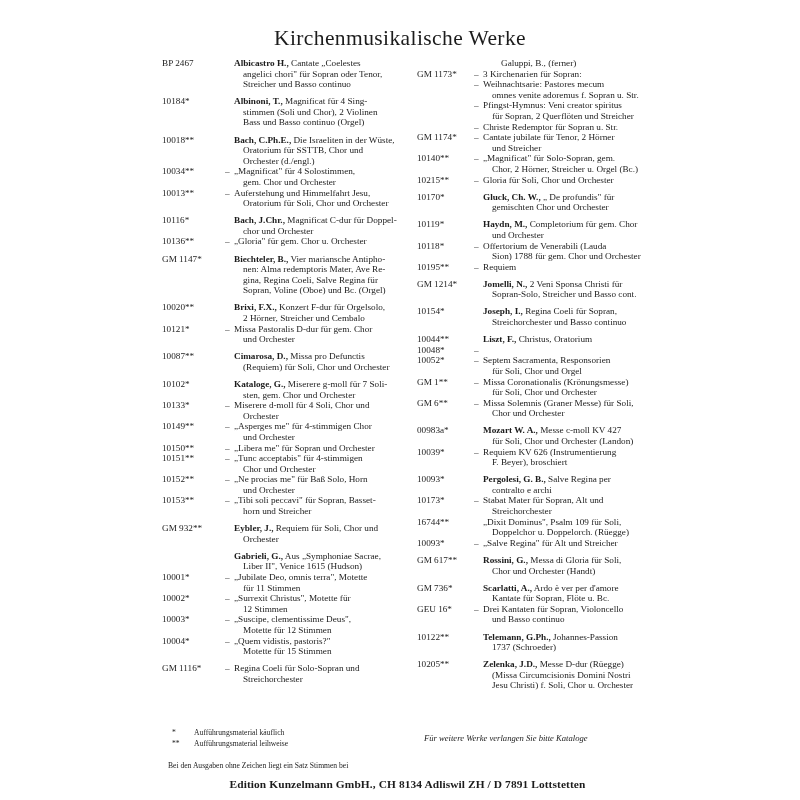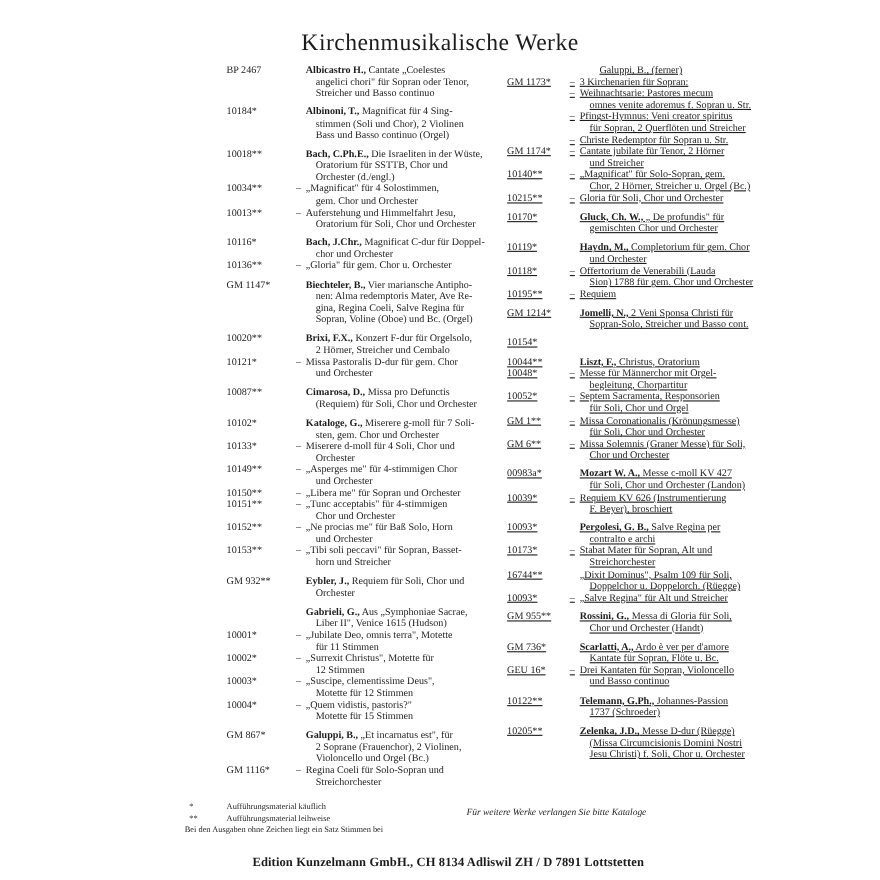--- a/index.html
+++ b/index.html
@@ -19,24 +19,23 @@
     letter-spacing:.4px;
     font-weight:400;
   }
 
   .columns{
     position:absolute;
     left:162px;top:58px;
     width:500px;
     display:flex;
     gap:10px;
-    margin-left:44px;
   }
   .col{width:245px;}
-  .col.right{width:245px;text-decoration:underline;}
+  .col.right{width:245px;}
 
   
   .group{margin-bottom:6.5px;}
   .entry{
     display:flex;
     align-items:flex-start;
     font-size:9.2px;
     line-height:10.6px;
     margin:0;
   }
@@ -65,22 +64,22 @@
   .bold{font-weight:bold;}
 
   .footnotes{
     position:absolute;
     left:168px;top:728px;
     font-size:7.6px;
     line-height:10.5px;
   }
   .fn-row{display:flex;}
   .fn-mark{width:22px;flex:0 0 auto;text-align:left;padding-left:4px;}
-  .fn-text{flex:1 1 auto;margin-left:12px;}
-  .fn-note{margin-top:0;padding-left:0;}
+  .fn-text{flex:1 1 auto;}
+  .fn-note{margin-top:12px;padding-left:0;}
 
   .further{
     position:absolute;
     left:424px;top:733px;
     font-size:8.6px;
     font-style:italic;
     text-align:right;
   }
 
   .imprint{
@@ -235,25 +234,20 @@
             <span class="dash">–</span>
             <span class="txt">„Suscipe, clementissime Deus",<span class="cont">Motette für 12 Stimmen</span></span>
           </div>
           <div class="entry">
             <span class="num">10004*</span>
             <span class="dash">–</span>
             <span class="txt">„Quem vidistis, pastoris?"<span class="cont">Motette für 15 Stimmen</span></span>
           </div>
         </div>
         <div class="group">
-          <div class="entry nodash">
-            <span class="num">GM 867*</span>
-            <span class="dash"></span>
-            <span class="txt"><span class="bold">Galuppi, B.,</span> „Et incarnatus est", für<span class="cont">2 Soprane (Frauenchor), 2 Violinen,</span><span class="cont">Violoncello und Orgel (Bc.)</span></span>
-          </div>
           <div class="entry">
             <span class="num">GM 1116*</span>
             <span class="dash">–</span>
             <span class="txt">Regina Coeli für Solo-Sopran und<span class="cont">Streichorchester</span></span>
           </div>
         </div>
       </div>
     <div class="col right" id="col-right">
         <div class="group">
           <div class="entry nodash">
@@ -325,32 +319,32 @@
           <div class="entry nodash">
             <span class="num">GM 1214*</span>
             <span class="dash"></span>
             <span class="txt"><span class="bold">Jomelli, N.,</span> 2 Veni Sponsa Christi für<span class="cont">Sopran-Solo, Streicher und Basso cont.</span></span>
           </div>
         </div>
         <div class="group">
           <div class="entry nodash">
             <span class="num">10154*</span>
             <span class="dash"></span>
+            <span class="txt"><span class="bold">Joseph, I.,</span> Regina Coeli für Sopran,<span class="cont">Streichorchester und Basso continuo</span></span>
           </div>
         </div>
         <div class="group">
           <div class="entry nodash">
             <span class="num">10044**</span>
             <span class="dash"></span>
             <span class="txt"><span class="bold">Liszt, F.,</span> Christus, Oratorium</span>
           </div>
           <div class="entry">
             <span class="num">10048*</span>
             <span class="dash">–</span>
-            <span class="txt">Messe für Männerchor mit Orgel-<span class="cont">begleitung, Chorpartitur</span></span>
           </div>
           <div class="entry">
             <span class="num">10052*</span>
             <span class="dash">–</span>
             <span class="txt">Septem Sacramenta, Responsorien<span class="cont">für Soli, Chor und Orgel</span></span>
           </div>
           <div class="entry">
             <span class="num">GM 1**</span>
             <span class="dash">–</span>
             <span class="txt">Missa Coronationalis (Krönungsmesse)<span class="cont">für Soli, Chor und Orchester</span></span>
@@ -390,21 +384,21 @@
             <span class="txt">„Dixit Dominus", Psalm 109 für Soli,<span class="cont">Doppelchor u. Doppelorch. (Rüegge)</span></span>
           </div>
           <div class="entry">
             <span class="num">10093*</span>
             <span class="dash">–</span>
             <span class="txt">„Salve Regina" für Alt und Streicher</span>
           </div>
         </div>
         <div class="group">
           <div class="entry nodash">
-            <span class="num">GM 955**</span>
+            <span class="num">GM 617**</span>
             <span class="dash"></span>
             <span class="txt"><span class="bold">Rossini, G.,</span> Messa di Gloria für Soli,<span class="cont">Chor und Orchester (Handt)</span></span>
           </div>
         </div>
         <div class="group">
           <div class="entry nodash">
             <span class="num">GM 736*</span>
             <span class="dash"></span>
             <span class="txt"><span class="bold">Scarlatti, A.,</span> Ardo è ver per d'amore<span class="cont">Kantate für Sopran, Flöte u. Bc.</span></span>
           </div>

